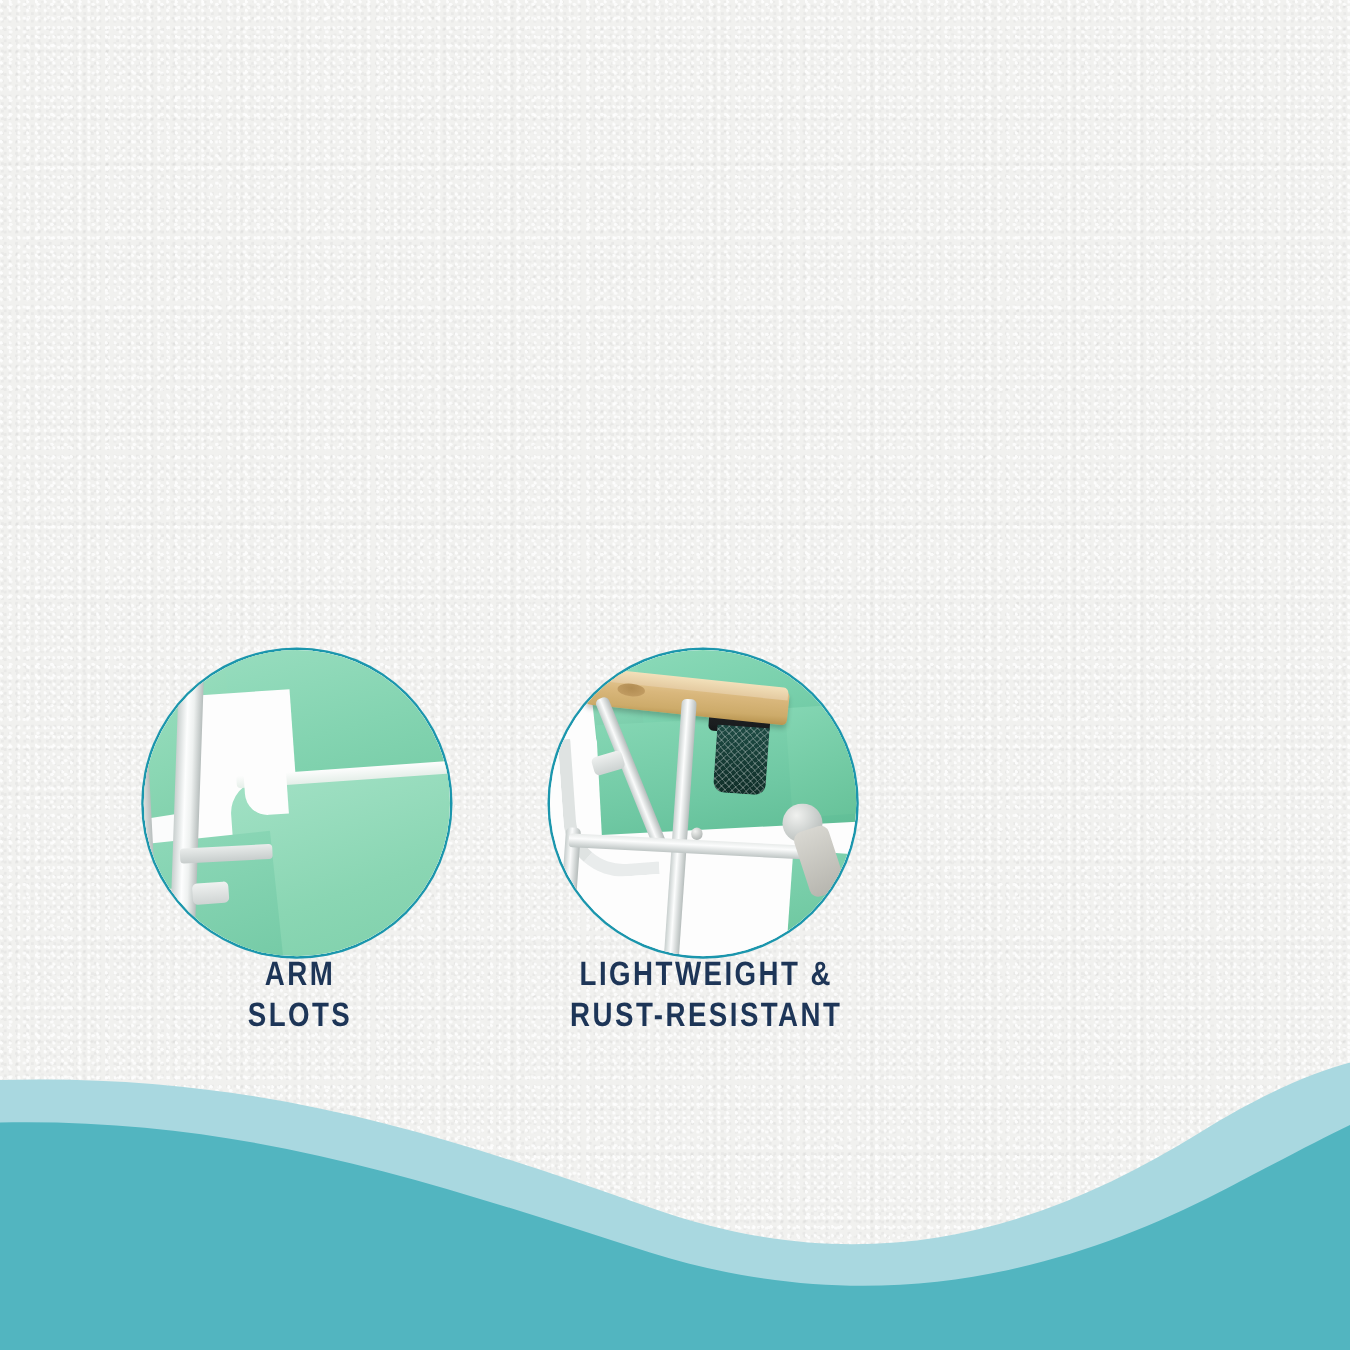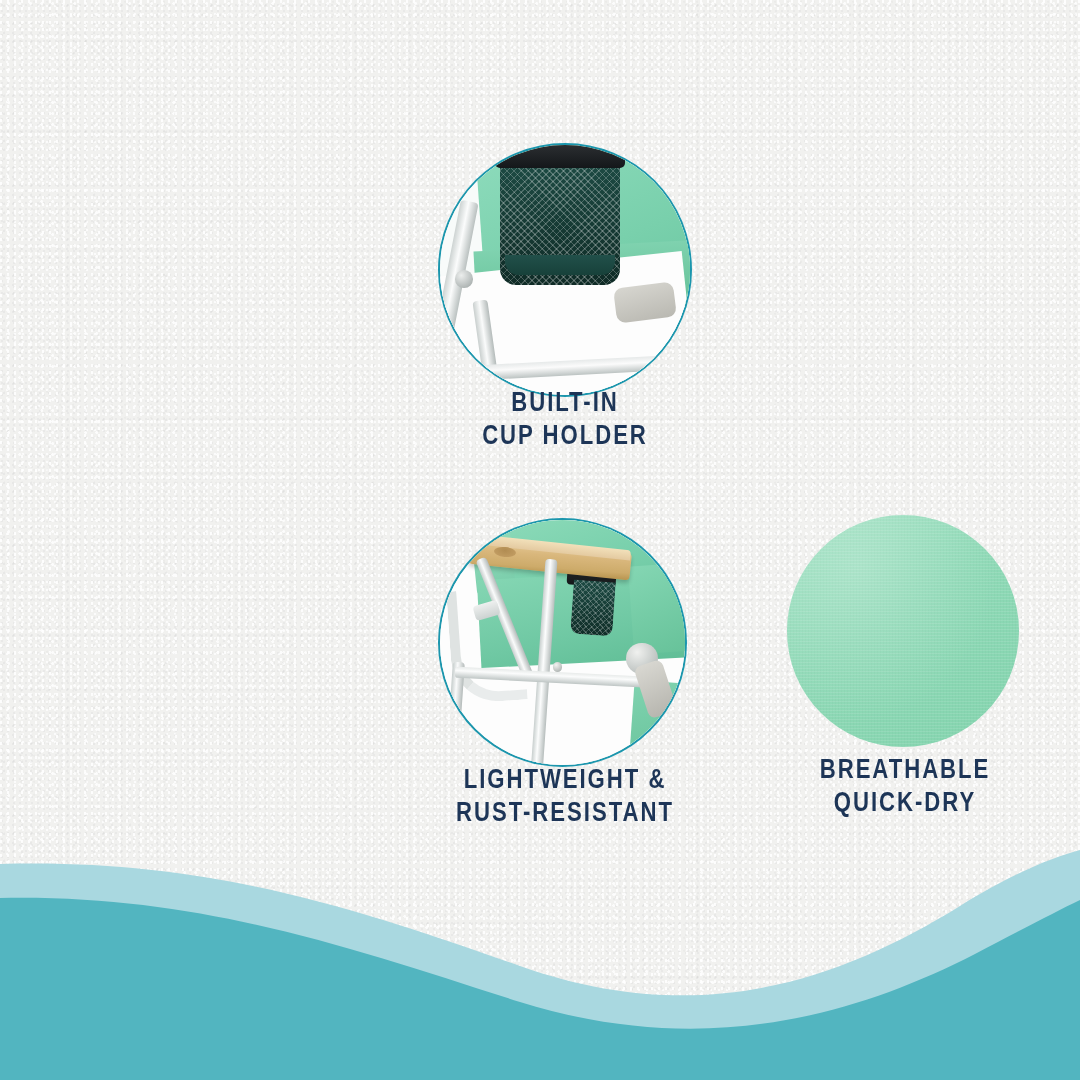--- a/index.html
+++ b/index.html
@@ -260,43 +260,44 @@
   }
 </style>
 </head>
 <body>
 
 <div id="paper-texture"></div>
 
 <div id="features">
 
 
-  <div class="cell" style="left:395px;top:140px;width:340px;height:320px;">
-    <div class="circle-wrap" style="left:45px;top:5px;width:250px;height:250px;">
+
+
+  <div class="cell" style="left:70px;top:515px;width:340px;height:320px;">
+    <div class="circle-wrap" style="left:45px;top:5px;width:245px;height:245px;">
       <div class="photo">
-        <div class="p2-bg"></div>
-        <div class="p2-green"></div>
-        <div class="p2-green2"></div>
-        <div class="p2-white"></div>
-        <div class="p2-legA"></div>
-        <div class="p2-legB"></div>
-        <div class="p2-barH"></div>
-        <div class="p2-cap"></div>
-        <div class="p2-knob"></div>
-        <div class="p2-mesh"></div>
-        <div class="p2-meshlip"></div>
-
-        <div class="p2-cupring"></div>
+        <div class="p4-bg"></div>
+        <div class="p4-green1"></div>
+        <div class="p4-green2"></div>
+        <div class="p4-slotwhite"></div>
+        <div class="p4-green3"></div>
+        <div class="p4-green4"></div>
+        <div class="p4-edge1"></div>
+        <div class="p4-edge2"></div>
+        <div class="p4-corner"></div>
+        <div class="p4-curve"></div>
+        <div class="p4-tubeB"></div>
+        <div class="p4-tubeA"></div>
+        <div class="p4-crossbar"></div>
+        <div class="p4-clip"></div>
       </div>
     </div>
-    <div class="caption" style="top:246px;">BUILT-IN
-CUP HOLDER</div>
+    <div class="caption" style="top:248px;">ARM
+SLOTS</div>
   </div>
-
-
 
   <div class="cell" style="left:395px;top:515px;width:340px;height:320px;">
     <div class="circle-wrap" style="left:45px;top:5px;width:245px;height:245px;">
       <div class="photo">
         <div class="p5-bg"></div>
         <div class="p5-backrest"></div>
         <div class="p5-armpad"></div>
         <div class="p5-seat"></div>
         <div class="p5-rightgreen"></div>
         <div class="p5-botgreen"></div>
@@ -313,30 +314,20 @@
         <div class="p5-knob"></div>
         <div class="p5-cap"></div>
         <div class="p5-clip"></div>
         <div class="p5-screw"></div>
       </div>
     </div>
     <div class="caption" style="top:248px;">LIGHTWEIGHT &amp;
 RUST-RESISTANT</div>
   </div>
 
-  <div class="cell" style="left:735px;top:510px;width:340px;height:320px;">
-    <div class="circle-wrap noring" style="left:52px;top:5px;width:232px;height:232px;">
-      <div class="photo">
-        <div class="p6-fabric"></div>
-        <div class="p6-shade"></div>
-      </div>
-    </div>
-    <div class="caption" style="top:243px;">BREATHABLE
-QUICK-DRY</div>
-  </div>
 
 </div>
 
 <div id="footer">
   <svg width="1080" height="230" viewBox="0 0 1080 230" xmlns="http://www.w3.org/2000/svg">
     <path d="M0,14 C210,8 360,60 520,116 C700,180 840,130 960,56 C1010,25 1050,8 1080,0 L1080,230 L0,230 Z" fill="#a9d8e0"></path>
     <path d="M0,48 C200,44 350,98 520,152 C700,208 850,168 975,104 C1025,78 1055,62 1080,50 L1080,230 L0,230 Z" fill="#52b5c0"></path>
   </svg>
 
 </div>

